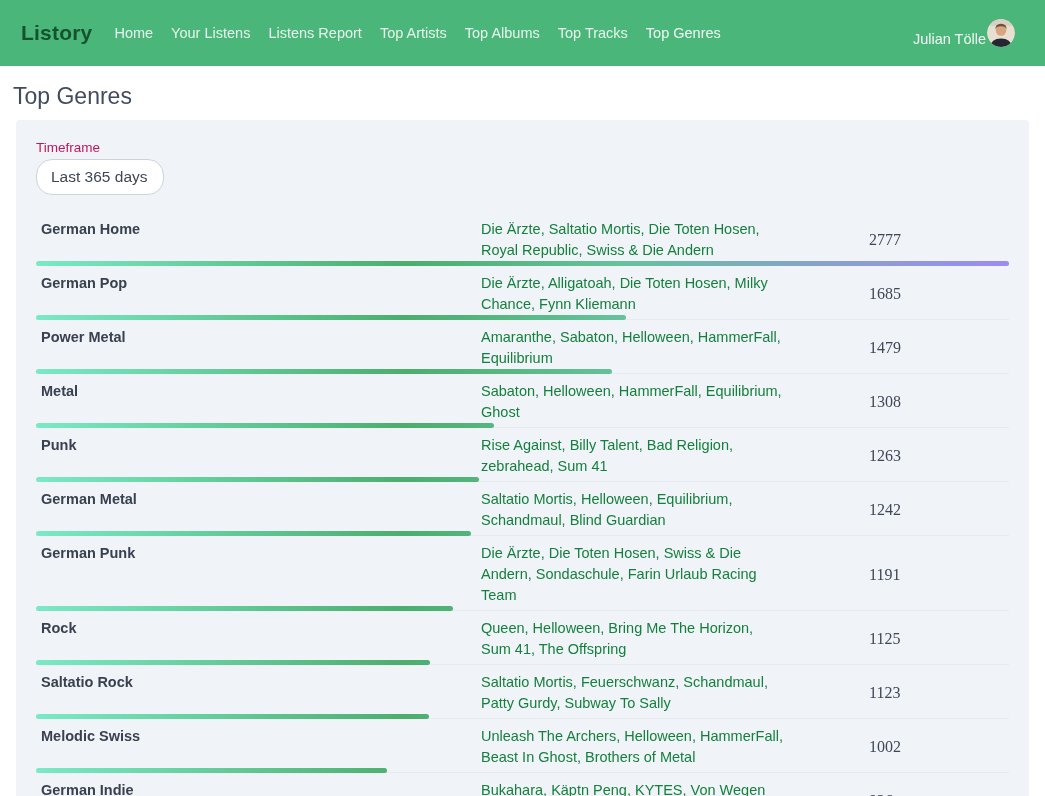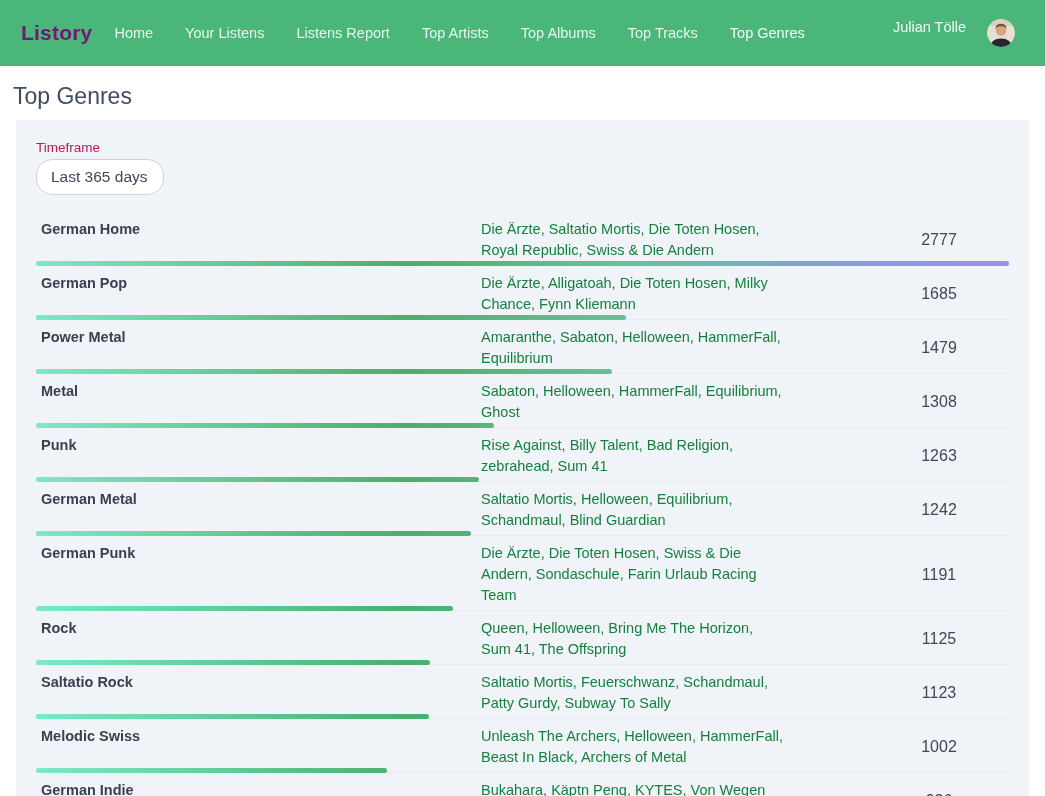--- a/index.html
+++ b/index.html
@@ -14,45 +14,45 @@
 
   
   .navbar {
     height: 66px;
     background: #4bb679;
     display: flex;
     align-items: center;
     padding: 0 30px 0 21px;
   }
   .brand {
-    color: #701a75;
+    color: #14532d;
     font-size: 21px;
     font-weight: 700;
     letter-spacing: .2px;
     margin-right: 22px;
     cursor: pointer;
   }
   .nav-links {
     display: flex;
     align-items: center;
-    gap: 32px;
+    gap: 18px;
     flex: 1;
   }
   .nav-link {
     color: rgba(255,255,255,0.87);
     font-size: 14.5px;
     text-decoration: none;
     cursor: pointer;
     white-space: nowrap;
   }
   .nav-link.active { color: #f2fbf6; }
   .user-menu {
     display: flex;
-    align-items: flex-start;
-    gap: 21px;
+    align-items: flex-end;
+    gap: 1px;
     cursor: pointer;
   }
   .user-name {
     color: rgba(255,255,255,0.92);
     font-size: 14.5px;
     white-space: nowrap;
   }
   .avatar {
     width: 28px; height: 28px;
     border-radius: 50%;
@@ -114,23 +114,24 @@
     padding-left: 5px;
   }
   .cell-artists {
     font-size: 14.5px;
     color: #15803d;
     line-height: 21px;
     max-width: 305px;
   }
   .cell-count {
     align-self: center;
-    text-align: center;
+    text-align: left;
     font-size: 16px;
     color: #3e4756;
+    font-family: Liberation Serif, serif;
   }
   .bar {
     position: absolute;
     left: 0; bottom: -1px;
     height: 5px;
     border-radius: 3px;
     z-index: 1;
     background-image: linear-gradient(90deg,
       #7ae9c5 0%, #4bae6d 38%, #65c29b 60%, #86a4c9 80%, #9b8cf1 100%);
     background-repeat: no-repeat;
@@ -230,21 +231,21 @@
           <div class="bar" style="width: 40.5113%; background-size: 246.844% 100%;"></div>
         </div>
         <div class="row">
           <div class="cell-name">Saltatio Rock</div>
           <div class="cell-artists">Saltatio Mortis, Feuerschwanz, Schandmaul, Patty Gurdy, Subway To Sally</div>
           <div class="cell-count">1123</div>
           <div class="bar" style="width: 40.4393%; background-size: 247.284% 100%;"></div>
         </div>
         <div class="row">
           <div class="cell-name">Melodic Swiss</div>
-          <div class="cell-artists">Unleash The Archers, Helloween, HammerFall, Beast In Black, Archers of Metal</div>
+          <div class="cell-artists">Unleash The Archers, Helloween, HammerFall, Beast In Ghost, Brothers of Metal</div>
           <div class="cell-count">1002</div>
           <div class="bar" style="width: 36.0821%; background-size: 277.146% 100%;"></div>
         </div>
         <div class="row">
           <div class="cell-name">German Indie</div>
           <div class="cell-artists">Bukahara, Käptn Peng, KYTES, Von Wegen Lisbeth, Drangsal</div>
           <div class="cell-count">926</div>
         </div>
       </div>
   </section>

